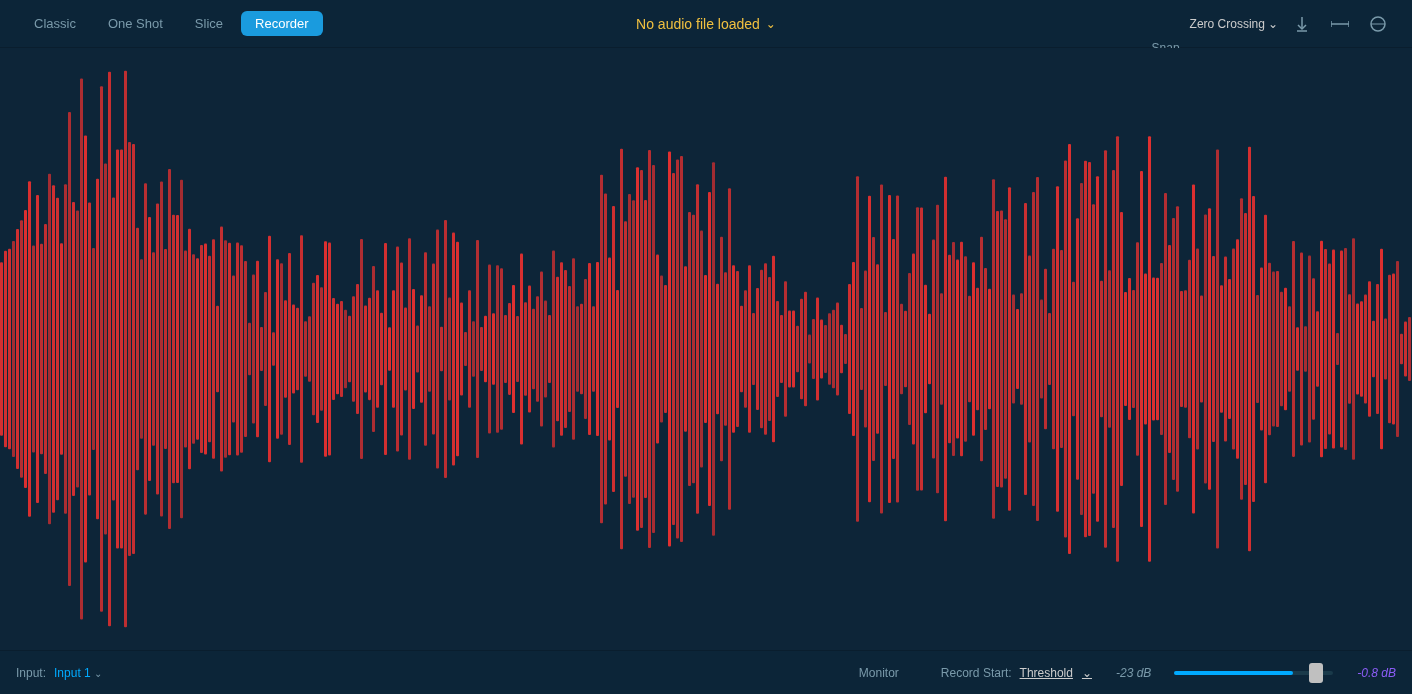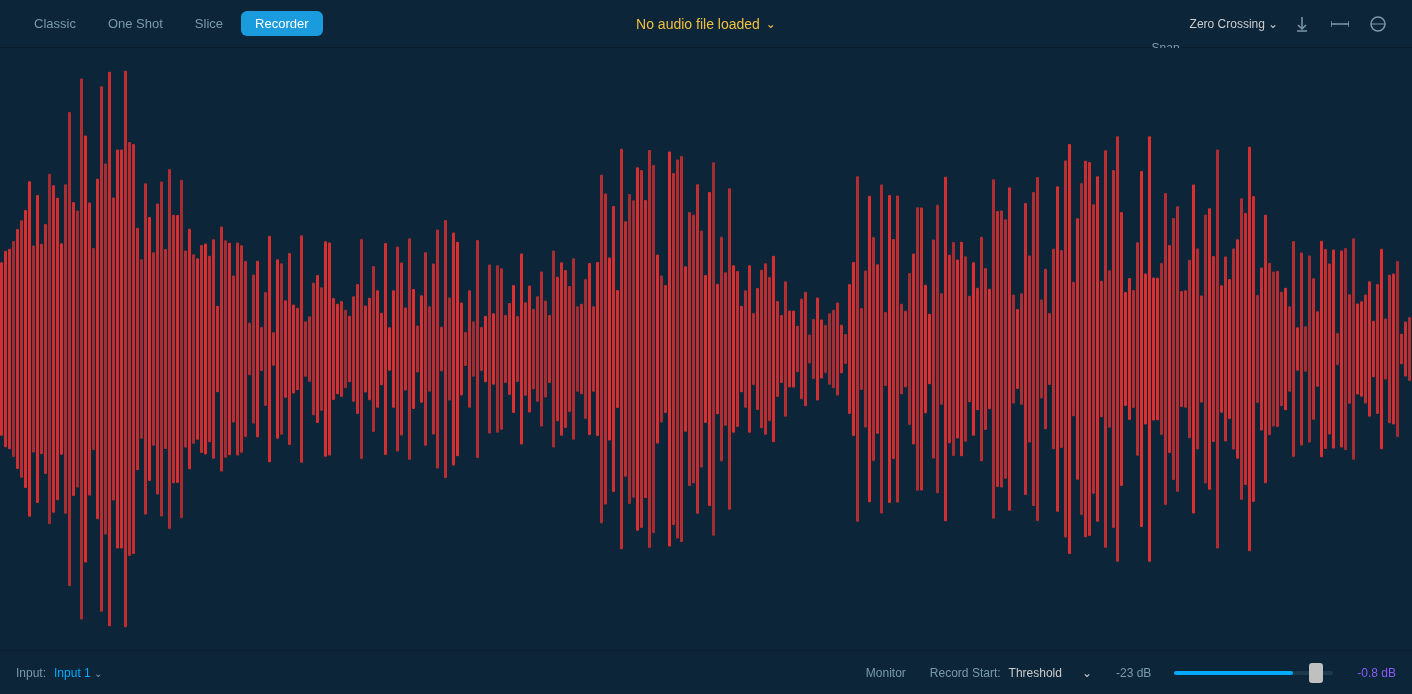--- a/index.html
+++ b/index.html
@@ -197,42 +197,45 @@
 
     .monitor-label {
       color: #7a9aaa;
       font-size: 12px;
       margin-left: auto;
     }
 
     .record-start-label {
       color: #7a9aaa;
       font-size: 12px;
+      margin-left: 18px;
     }
 
     .threshold-value {
       color: #ccc;
       font-size: 12px;
       display: flex;
       align-items: center;
-      gap: 20px;
+      gap: 9px;
+      text-decoration: underline;
     }
 
     .db-label {
       color: #7a9aaa;
       font-size: 12px;
       min-width: 50px;
     }
 
     .slider-container {
       display: flex;
       align-items: center;
       gap: 8px;
       flex: 1;
       max-width: 280px;
+      font-style: italic;
     }
 
     .slider-track {
       flex: 1;
       height: 4px;
       background: #1a3a4a;
       border-radius: 2px;
       position: relative;
       cursor: pointer;
     }

